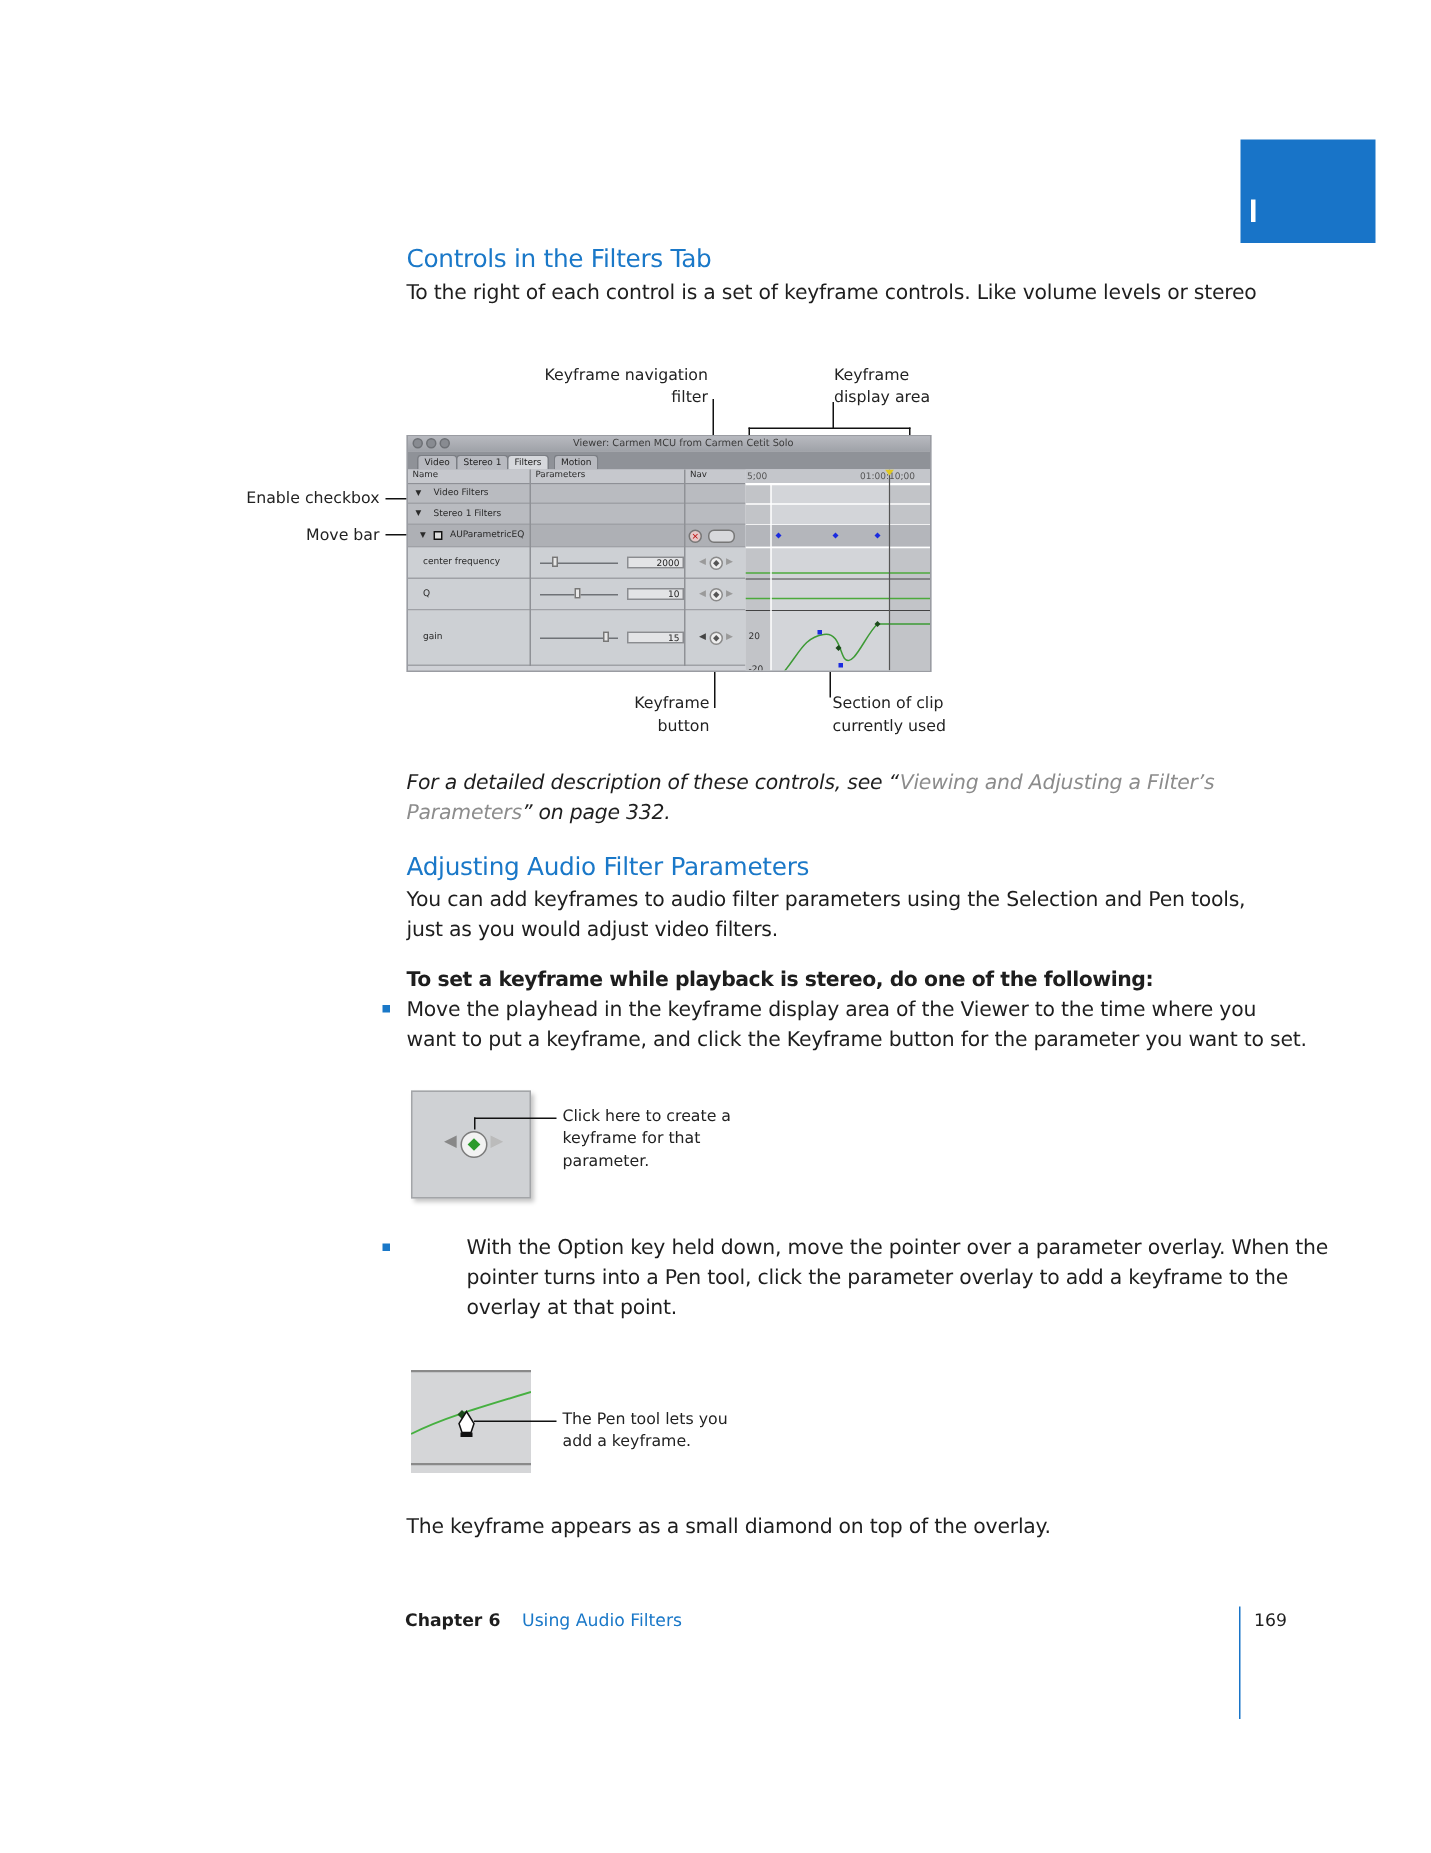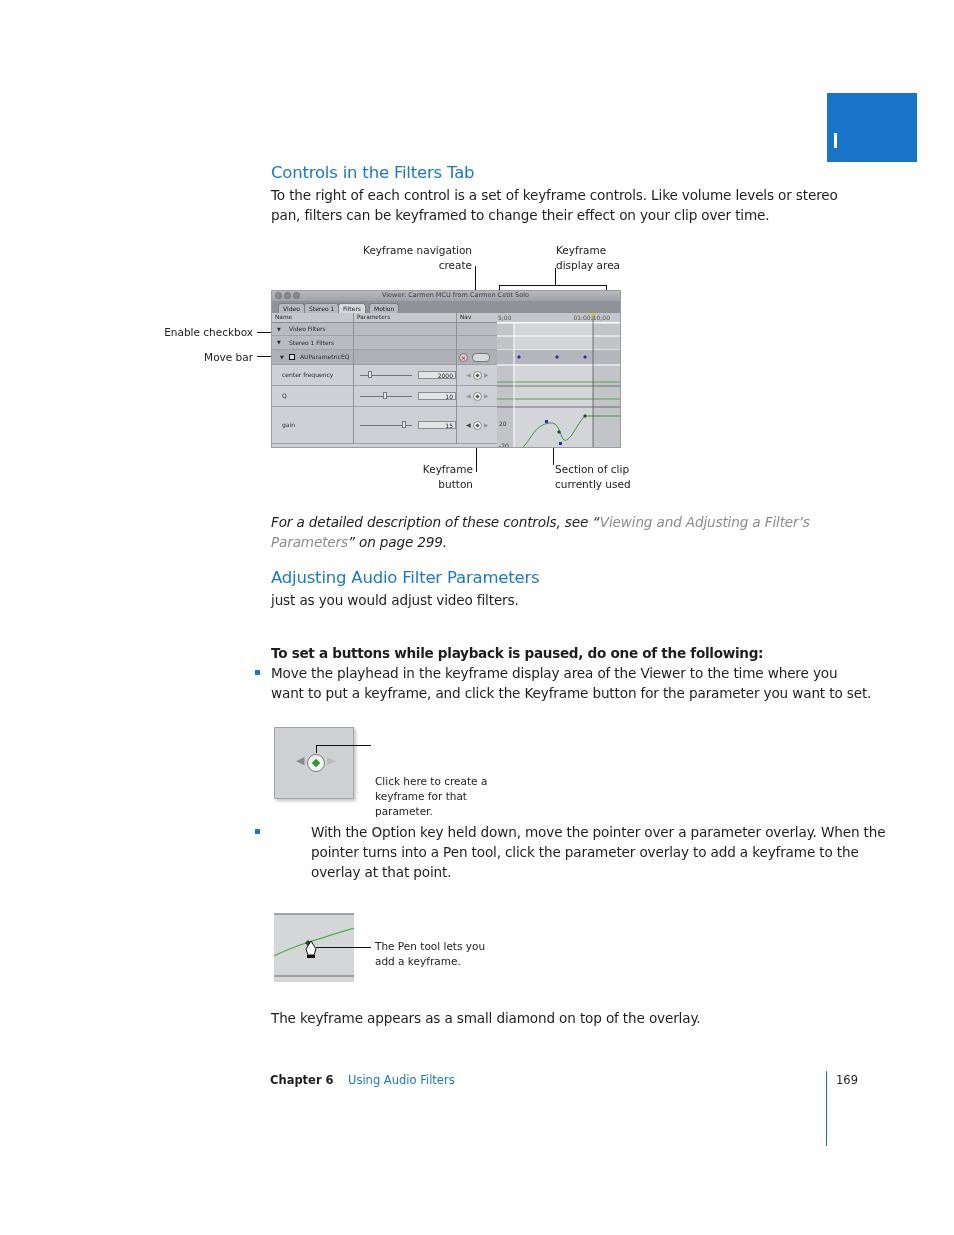--- a/index.html
+++ b/index.html
@@ -51,26 +51,25 @@
 </head>
 <body>
 
 <div class="abs chapter-tab">
     <div class="bar"></div>
   </div>
 
 <h2 class="section" style="left:271px; top:163px;">Controls in the Filters Tab</h2>
 <div class="body-text" style="left:271px; top:185px;">
   <div>To the right of each control is a set of keyframe controls. Like volume levels or stereo</div>
-  <div>pan, filters can be keyframed to change their effect on your clip over time.</div>
 </div>
 
 <div class="callout right" style="left:360px; top:243px; width:112px;">
   <div>Keyframe navigation</div>
-  <div>create</div>
+  <div>filter</div>
 </div>
 <div class="callout" style="left:556px; top:243px;">
   <div>Keyframe</div>
   <div>display area</div>
 </div>
 <div class="callout right" style="left:150px; top:325px; width:103px;">Enable checkbox</div>
 <div class="callout right" style="left:150px; top:350px; width:103px;">Move bar</div>
 <div class="callout right" style="left:400px; top:462px; width:73px;">
   <div>Keyframe</div>
   <div>button</div>
@@ -192,45 +191,46 @@
       <rect x="62" y="129" width="3" height="3" fill="#1a2be0"></rect>
       <line x1="17" y1="10" x2="17" y2="134" stroke="#fff" stroke-width="1"></line>
       <line x1="96" y1="0" x2="96" y2="134" stroke="#555" stroke-width="0.8"></line>
       <polygon points="93,0 99,0 96,4" fill="#e0c820"></polygon>
     </svg>
   </div>
 </div>
 
 <div class="body-text" style="left:271px; top:512px;font-style:italic;">
   <div><span>For a detailed description of these controls, see “</span><span class="link">Viewing and Adjusting a Filter’s</span></div>
-  <div><span class="link">Parameters</span><span>” on page 299.</span></div>
+  <div><span class="link">Parameters</span><span>” on page 332.</span></div>
 </div>
 
 <h2 class="section" style="left:271px; top:568px;">Adjusting Audio Filter Parameters</h2>
 <div class="body-text" style="left:271px; top:590px;">
+  <div>You can add keyframes to audio filter parameters using the Selection and Pen tools,</div>
   <div>just as you would adjust video filters.</div>
 </div>
-<div class="bold-line" style="left:271px; top:645px;">To set a buttons while playback is paused, do one of the following:</div>
+<div class="bold-line" style="left:271px; top:645px;">To set a keyframe while playback is stereo, do one of the following:</div>
 
 <div class="bullet" style="left:255px; top:670px;"></div>
 <div class="body-text" style="left:271px; top:663px;">
   <div>Move the playhead in the keyframe display area of the Viewer to the time where you</div>
   <div>want to put a keyframe, and click the Keyframe button for the parameter you want to set.</div>
 </div>
 
 <div class="abs shot1">
   <div style="position:absolute; left:21px; top:26px; font-size:11px; color:#888;">◀</div>
   <div style="position:absolute; left:32px; top:26px; width:18px; height:18px; border-radius:50%; background:#f2f2f2; border:1px solid #7b7b7b; box-sizing:border-box;">
     <div style="position:absolute; left:5px; top:5px; width:6px; height:6px; background:#2c9a2c; transform:rotate(45deg);"></div>
   </div>
   <div style="position:absolute; left:52px; top:26px; font-size:11px; color:#bbb;">▶</div>
 </div>
 <div class="line" style="left:316px; top:745px; width:55px; height:1px;"></div>
 <div class="line" style="left:316px; top:745px; width:1px; height:8px;"></div>
-<div class="callout" style="left:375px; top:737px;margin-top:37px;">
+<div class="callout" style="left:375px; top:737px;">
   <div>Click here to create a</div>
   <div>keyframe for that</div>
   <div>parameter.</div>
 </div>
 
 <div class="bullet" style="left:255px; top:829px;"></div>
 <div class="body-text" style="left:271px; top:822px;margin-left:40px;">
   <div>With the Option key held down, move the pointer over a parameter overlay. When the</div>
   <div>pointer turns into a Pen tool, click the parameter overlay to add a keyframe to the</div>
   <div>overlay at that point.</div>

